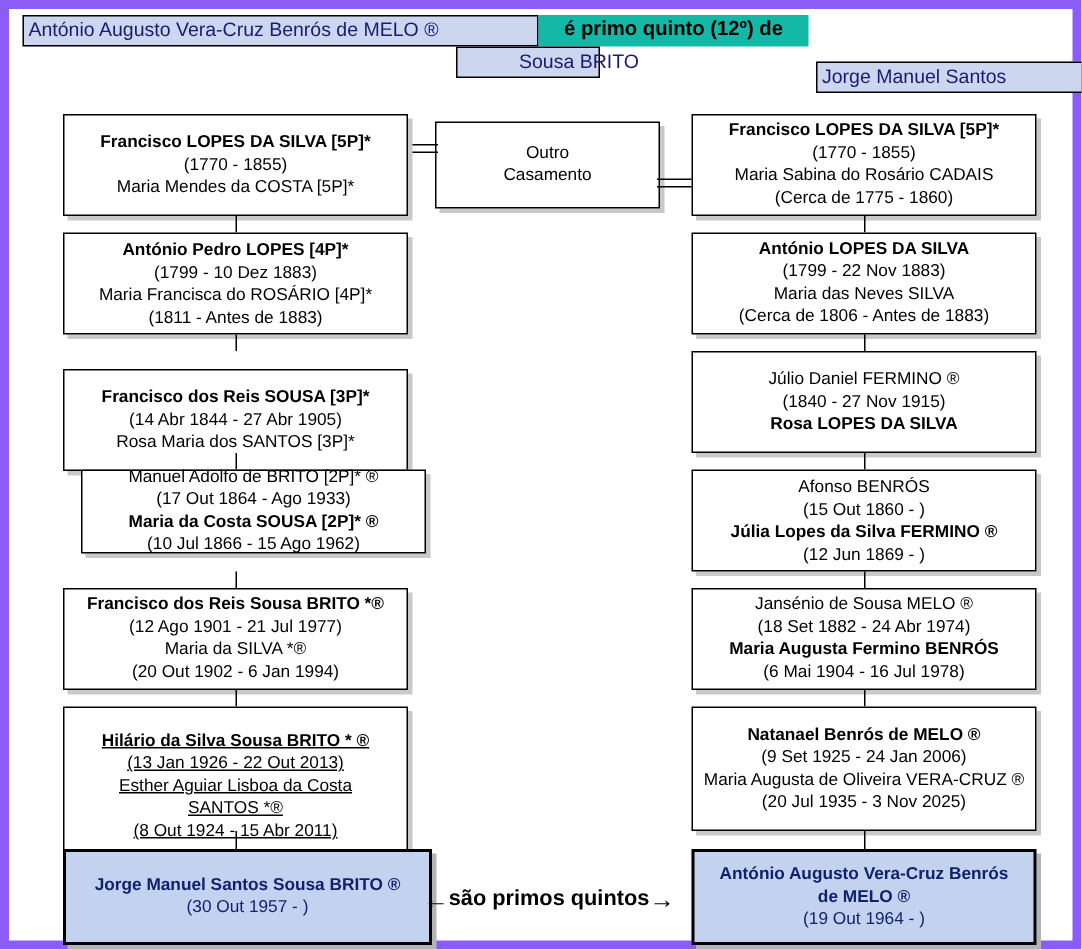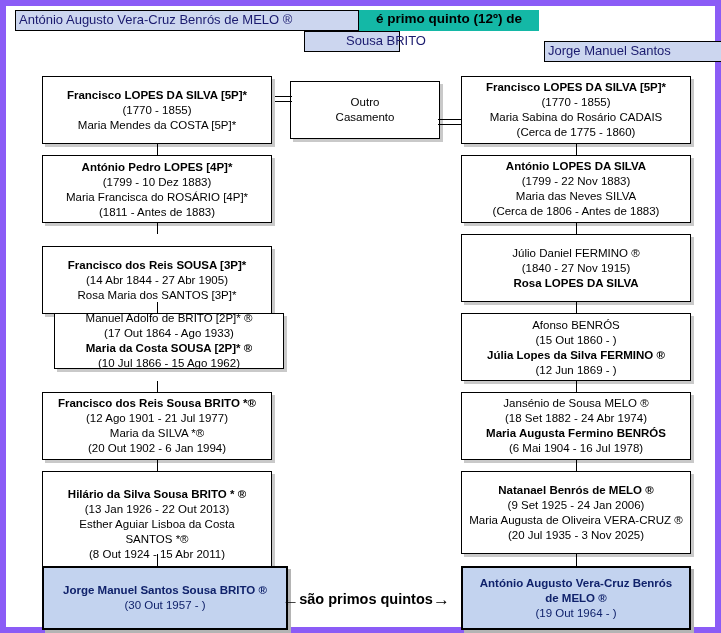--- a/index.html
+++ b/index.html
@@ -183,21 +183,21 @@
   <div class="vline" style="left:151px; top:375px; height:11px;"></div>
 
   <div class="node" style="left:36px; top:386px; width:230px; height:68px;">
     <div class="nm bold">Francisco dos Reis Sousa BRITO *®</div>
     <div class="nm">(12 Ago 1901 - 21 Jul 1977)</div>
     <div class="nm">Maria da SILVA *®</div>
     <div class="nm">(20 Out 1902 - 6 Jan 1994)</div>
   </div>
   <div class="vline" style="left:151px; top:454px; height:11px;"></div>
 
-  <div class="node" style="left:36px; top:465px; width:230px; height:107px;">
+  <div class="node" style="left:36px; top:465px; width:230px; height:107px;text-decoration:underline;">
     <div class="nm bold">Hilário da Silva Sousa BRITO * ®</div>
     <div class="nm">(13 Jan 1926 - 22 Out 2013)</div>
     <div class="nm wrap" style="width:170px;">Esther Aguiar Lisboa da Costa SANTOS *®</div>
     <div class="nm">(8 Out 1924 - 15 Abr 2011)</div>
   </div>
   <div class="vline" style="left:151px; top:548px; height:12px;"></div>
 
   <div class="node final" style="left:36px; top:560px; width:246px; height:64px;">
     <div class="nm bold">Jorge Manuel Santos Sousa BRITO ®</div>
     <div class="nm">(30 Out 1957 -          )</div>

